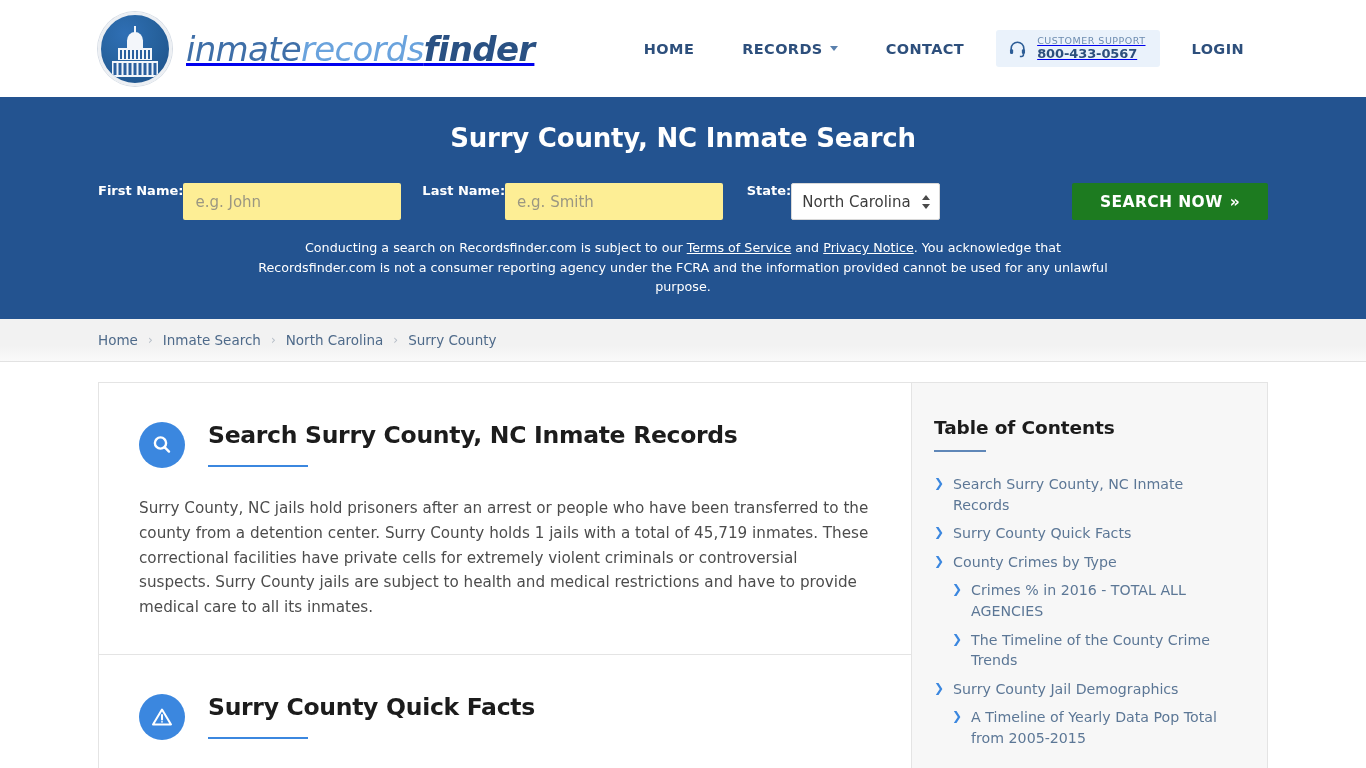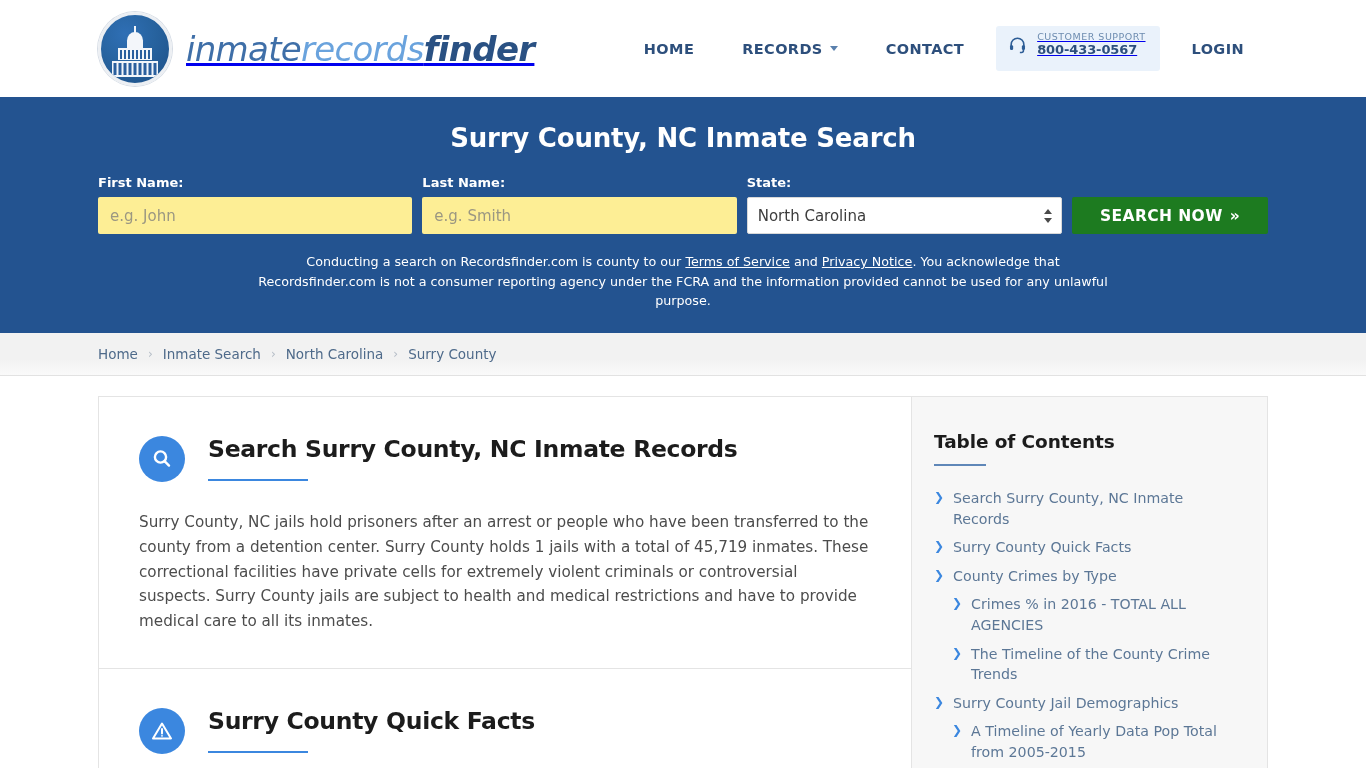--- a/index.html
+++ b/index.html
@@ -93,21 +93,21 @@
   .caret {
     width: 0; height: 0;
     border-left: 4px solid transparent;
     border-right: 4px solid transparent;
     border-top: 5px solid #5a80ad;
     display: inline-block;
   }
   .support-box {
     background: #eaf2fb;
     border-radius: 3px;
-    padding: 6px 14px 13px 12px;
+    padding: 6px 14px 6px 12px;
     display: flex;
     align-items: center;
     gap: 10px;
     margin: 0 8px;
   }
   .headset {
     width: 19px; height: 19px;
     flex: none;
     color: #2d5d96;
   }
@@ -138,21 +138,21 @@
     font-size: 26px;
     font-weight: 700;
     letter-spacing: -0.2px;
     margin-bottom: 22px;
   }
   .search-row {
     display: flex;
     align-items: flex-end;
     gap: 10px;
   }
-  .field { display: flex; flex-direction: column; }
+  .field { display: flex; flex-direction: row; }
   .field.fname { width: 318px; }
   .field.lname { width: 318px; }
   .field.state  { width: 319px; }
   .field-label {
     font-size: 13px;
     font-weight: 700;
     margin-bottom: 7px;
     color: #ffffff;
   }
   .text-input {
@@ -427,21 +427,21 @@
           </span>
       </div>
     </div>
 
     <button class="search-btn" type="submit">
       <span>SEARCH NOW</span>
       <span>»</span>
     </button>
   </form>
 
-  <p class="disclaimer"><span>Conducting a search on Recordsfinder.com is county to our </span><a href="#">Terms of Service</a><span> and </span><a href="#">Privacy Notice</a><span>. You acknowledge that Recordsfinder.com is not a consumer reporting agency under the FCRA and the information provided cannot be used for any unlawful purpose.</span></p>
+  <p class="disclaimer"><span>Conducting a search on Recordsfinder.com is subject to our </span><a href="#">Terms of Service</a><span> and </span><a href="#">Privacy Notice</a><span>. You acknowledge that Recordsfinder.com is not a consumer reporting agency under the FCRA and the information provided cannot be used for any unlawful purpose.</span></p>
 </section>
 
 <div class="crumb-bar">
   <nav class="crumb">
     <a href="#">Home</a>
     <span class="sep">›</span>
     <a href="#">Inmate Search</a>
     <span class="sep">›</span>
     <a href="#">North Carolina</a>
     <span class="sep">›</span>

